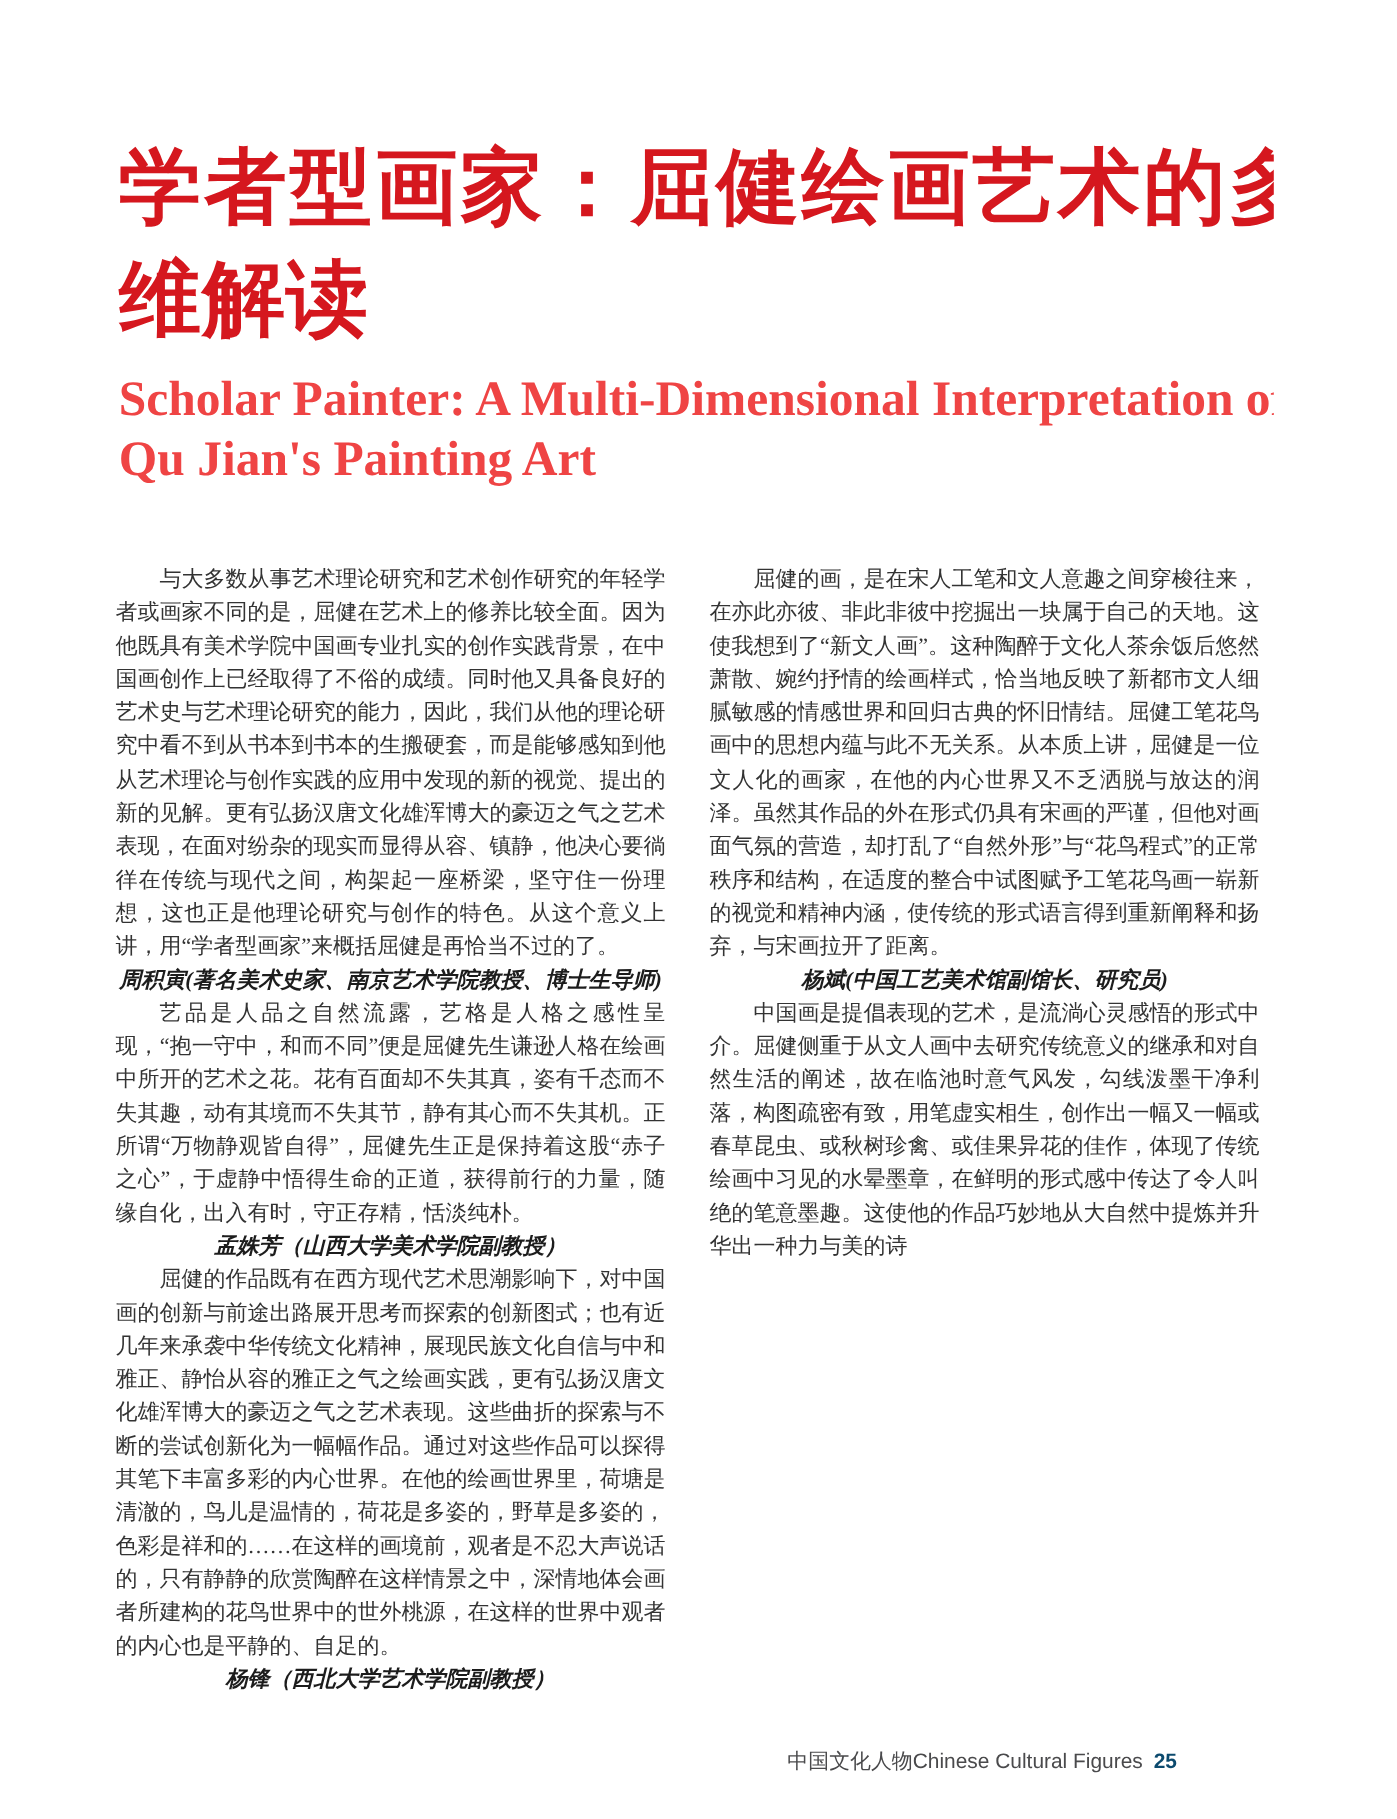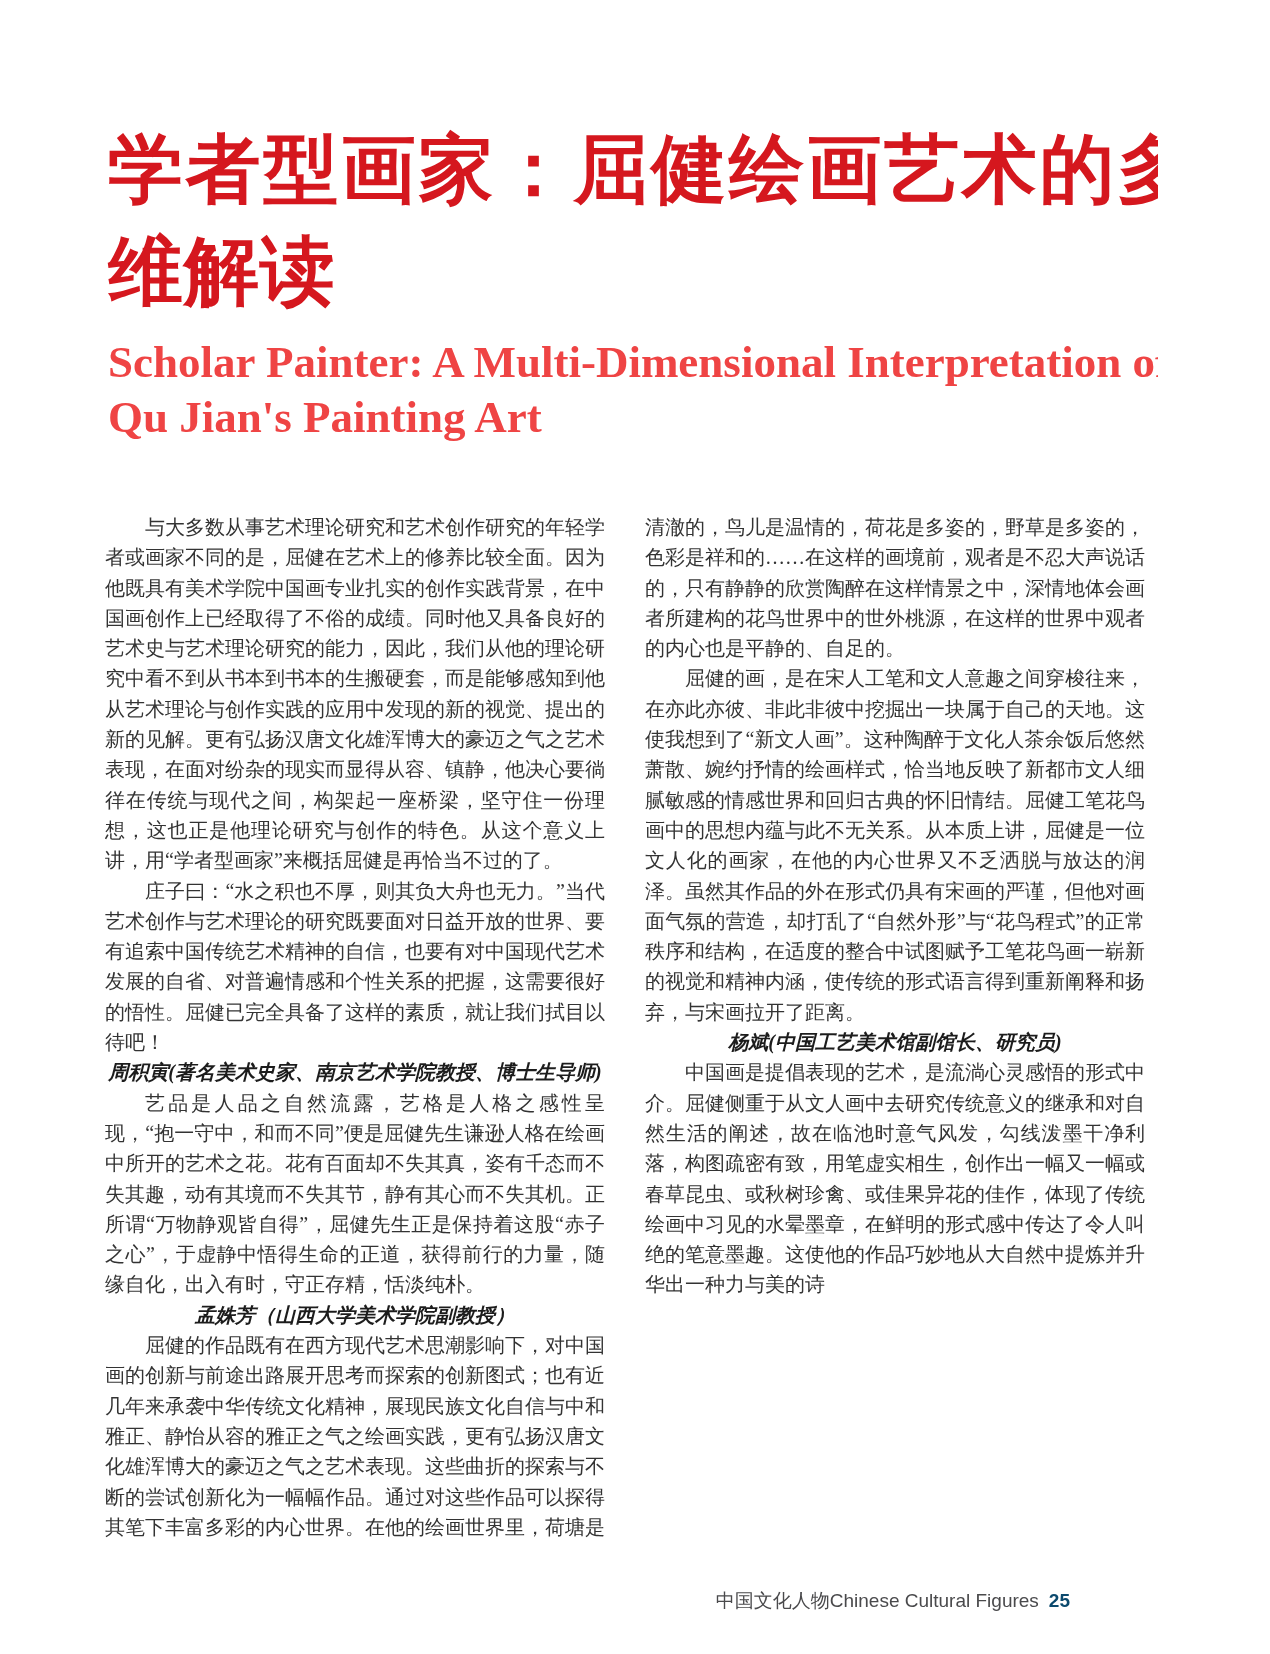--- a/index.html
+++ b/index.html
@@ -91,25 +91,25 @@
 <body>
 
 <div class="page">
 
   <div class="title-cn">学者型画家：屈健绘画艺术的多维解读</div>
 
   <div class="title-en">Scholar Painter: A Multi-Dimensional Interpretation of Qu Jian's Painting Art</div>
 
   <div class="article">
       <p class="para">与大多数从事艺术理论研究和艺术创作研究的年轻学者或画家不同的是，屈健在艺术上的修养比较全面。因为他既具有美术学院中国画专业扎实的创作实践背景，在中国画创作上已经取得了不俗的成绩。同时他又具备良好的艺术史与艺术理论研究的能力，因此，我们从他的理论研究中看不到从书本到书本的生搬硬套，而是能够感知到他从艺术理论与创作实践的应用中发现的新的视觉、提出的新的见解。更有弘扬汉唐文化雄浑博大的豪迈之气之艺术表现，在面对纷杂的现实而显得从容、镇静，他决心要徜徉在传统与现代之间，构架起一座桥梁，坚守住一份理想，这也正是他理论研究与创作的特色。从这个意义上讲，用“学者型画家”来概括屈健是再恰当不过的了。</p>
-      <p class="para">庄子曰：“水之积也不厚，则其负大舟也无力。”当代艺术创作与艺术理论的研究既要面对日益开放的世界、要有追索中国传统艺术精神的自信，也要有对中国现代艺术发展的自省、对普遍情感和个性关系的把握，这需要很好的悟性。屈健已完全具备了这样的素质，就让我们拭目以待吧！</p>
       <p class="attribution">周积寅(著名美术史家、南京艺术学院教授、博士生导师)</p>
       <p class="para">艺品是人品之自然流露，艺格是人格之感性呈现，“抱一守中，和而不同”便是屈健先生谦逊人格在绘画中所开的艺术之花。花有百面却不失其真，姿有千态而不失其趣，动有其境而不失其节，静有其心而不失其机。正所谓“万物静观皆自得”，屈健先生正是保持着这股“赤子之心”，于虚静中悟得生命的正道，获得前行的力量，随缘自化，出入有时，守正存精，恬淡纯朴。</p>
       <p class="attribution">孟姝芳（山西大学美术学院副教授）</p>
       <p class="para">屈健的作品既有在西方现代艺术思潮影响下，对中国画的创新与前途出路展开思考而探索的创新图式；也有近几年来承袭中华传统文化精神，展现民族文化自信与中和雅正、静怡从容的雅正之气之绘画实践，更有弘扬汉唐文化雄浑博大的豪迈之气之艺术表现。这些曲折的探索与不断的尝试创新化为一幅幅作品。通过对这些作品可以探得其笔下丰富多彩的内心世界。在他的绘画世界里，荷塘是清澈的，鸟儿是温情的，荷花是多姿的，野草是多姿的，色彩是祥和的……在这样的画境前，观者是不忍大声说话的，只有静静的欣赏陶醉在这样情景之中，深情地体会画者所建构的花鸟世界中的世外桃源，在这样的世界中观者的内心也是平静的、自足的。</p>
+      <p class="attribution">杨锋（西北大学艺术学院副教授）</p>
       <p class="para">屈健的画，是在宋人工笔和文人意趣之间穿梭往来，在亦此亦彼、非此非彼中挖掘出一块属于自己的天地。这使我想到了“新文人画”。这种陶醉于文化人茶余饭后悠然萧散、婉约抒情的绘画样式，恰当地反映了新都市文人细腻敏感的情感世界和回归古典的怀旧情结。屈健工笔花鸟画中的思想内蕴与此不无关系。从本质上讲，屈健是一位文人化的画家，在他的内心世界又不乏洒脱与放达的润泽。虽然其作品的外在形式仍具有宋画的严谨，但他对画面气氛的营造，却打乱了“自然外形”与“花鸟程式”的正常秩序和结构，在适度的整合中试图赋予工笔花鸟画一崭新的视觉和精神内涵，使传统的形式语言得到重新阐释和扬弃，与宋画拉开了距离。</p>
       <p class="attribution">杨斌(中国工艺美术馆副馆长、研究员)</p>
       <p class="para">中国画是提倡表现的艺术，是流淌心灵感悟的形式中介。屈健侧重于从文人画中去研究传统意义的继承和对自然生活的阐述，故在临池时意气风发，勾线泼墨干净利落，构图疏密有致，用笔虚实相生，创作出一幅又一幅或春草昆虫、或秋树珍禽、或佳果异花的佳作，体现了传统绘画中习见的水晕墨章，在鲜明的形式感中传达了令人叫绝的笔意墨趣。这使他的作品巧妙地从大自然中提炼并升华出一种力与美的诗</p>
     </div>
 
   <div class="footer">
     <span>中国文化人物</span><span class="jr-en">Chinese Cultural Figures</span><span class="pg-num">25</span>
   </div>
 
 </div>

